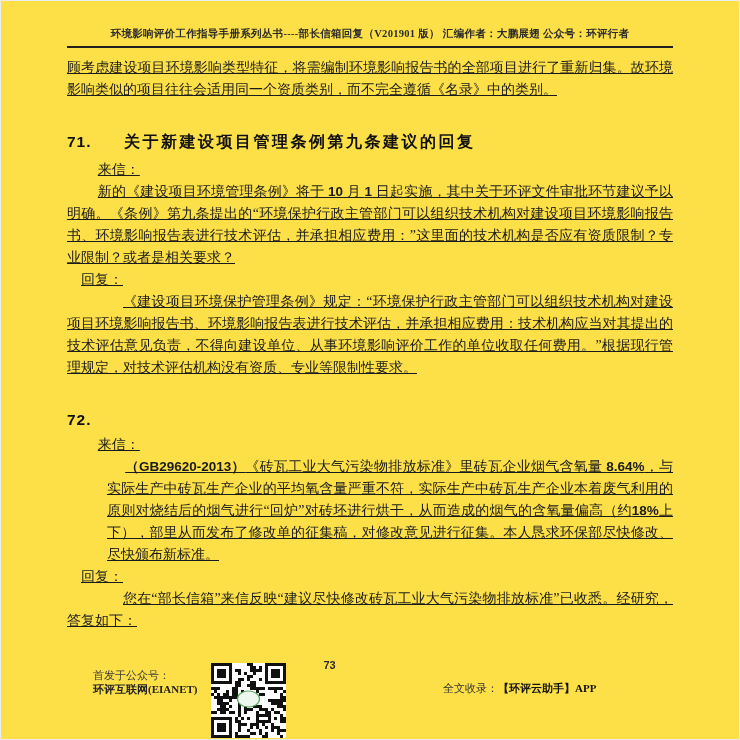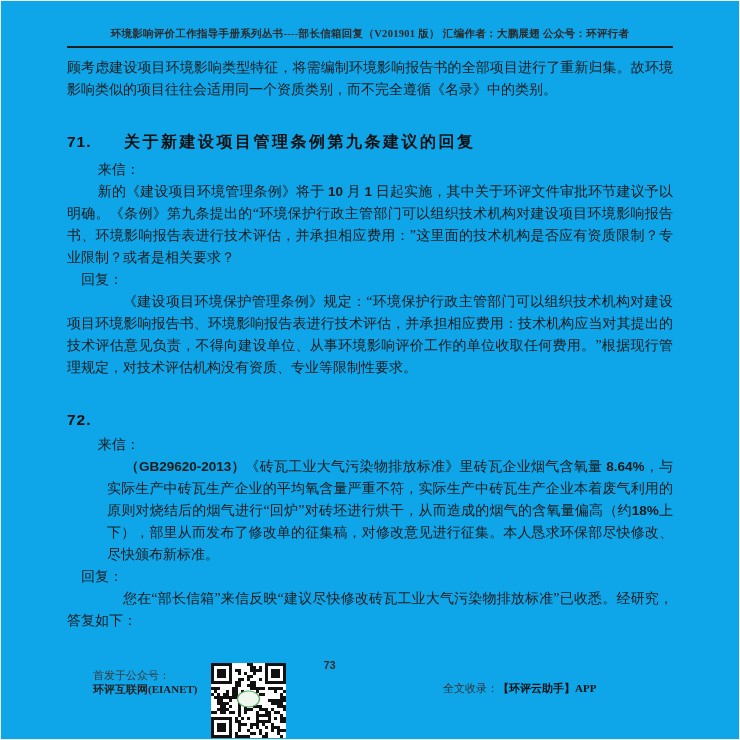--- a/index.html
+++ b/index.html
@@ -5,21 +5,21 @@
   html,body{margin:0;padding:0;}
   body{
     width:740px;height:740px;
     background:#f6f6f6;
     font-family:"Liberation Serif","DejaVu Serif",serif;
     color:#1b1b1b;
   }
   .page{
     position:relative;
     width:740px;height:740px;
-    background:#0ea5e9;
+    background:#fde047;
     border:1px solid #ececec;
     box-sizing:border-box;
     overflow:hidden;
   }
   .doc{padding:26px 66px 0 66px;}
   .doc-header{
     font-size:10.5px;
     font-weight:bold;
     letter-spacing:.3px;
     color:#2b2b2b;
@@ -28,20 +28,21 @@
     border-bottom:2px solid #202020;
     margin:0 0 9px 0;
     white-space:nowrap;
   }
   p{
     margin:0;
     font-size:14px;
     line-height:22px;
     text-align:justify;
     color:#1b1b1b;
+    text-decoration:underline;
   }
   .b{font-weight:bold;font-family:"Liberation Sans","Liberation Serif",sans-serif;font-size:13.5px;}
   .ind-0{text-indent:0;}
   .ind-1{text-indent:1em;}
   .ind-15{text-indent:1.3em;margin-left:40px;}
   .ind-2{text-indent:2.2em;}
   .ind-4{text-indent:4em;}
   .ind-6{text-indent:6em;}
   .sec-heading{
     display:flex;

